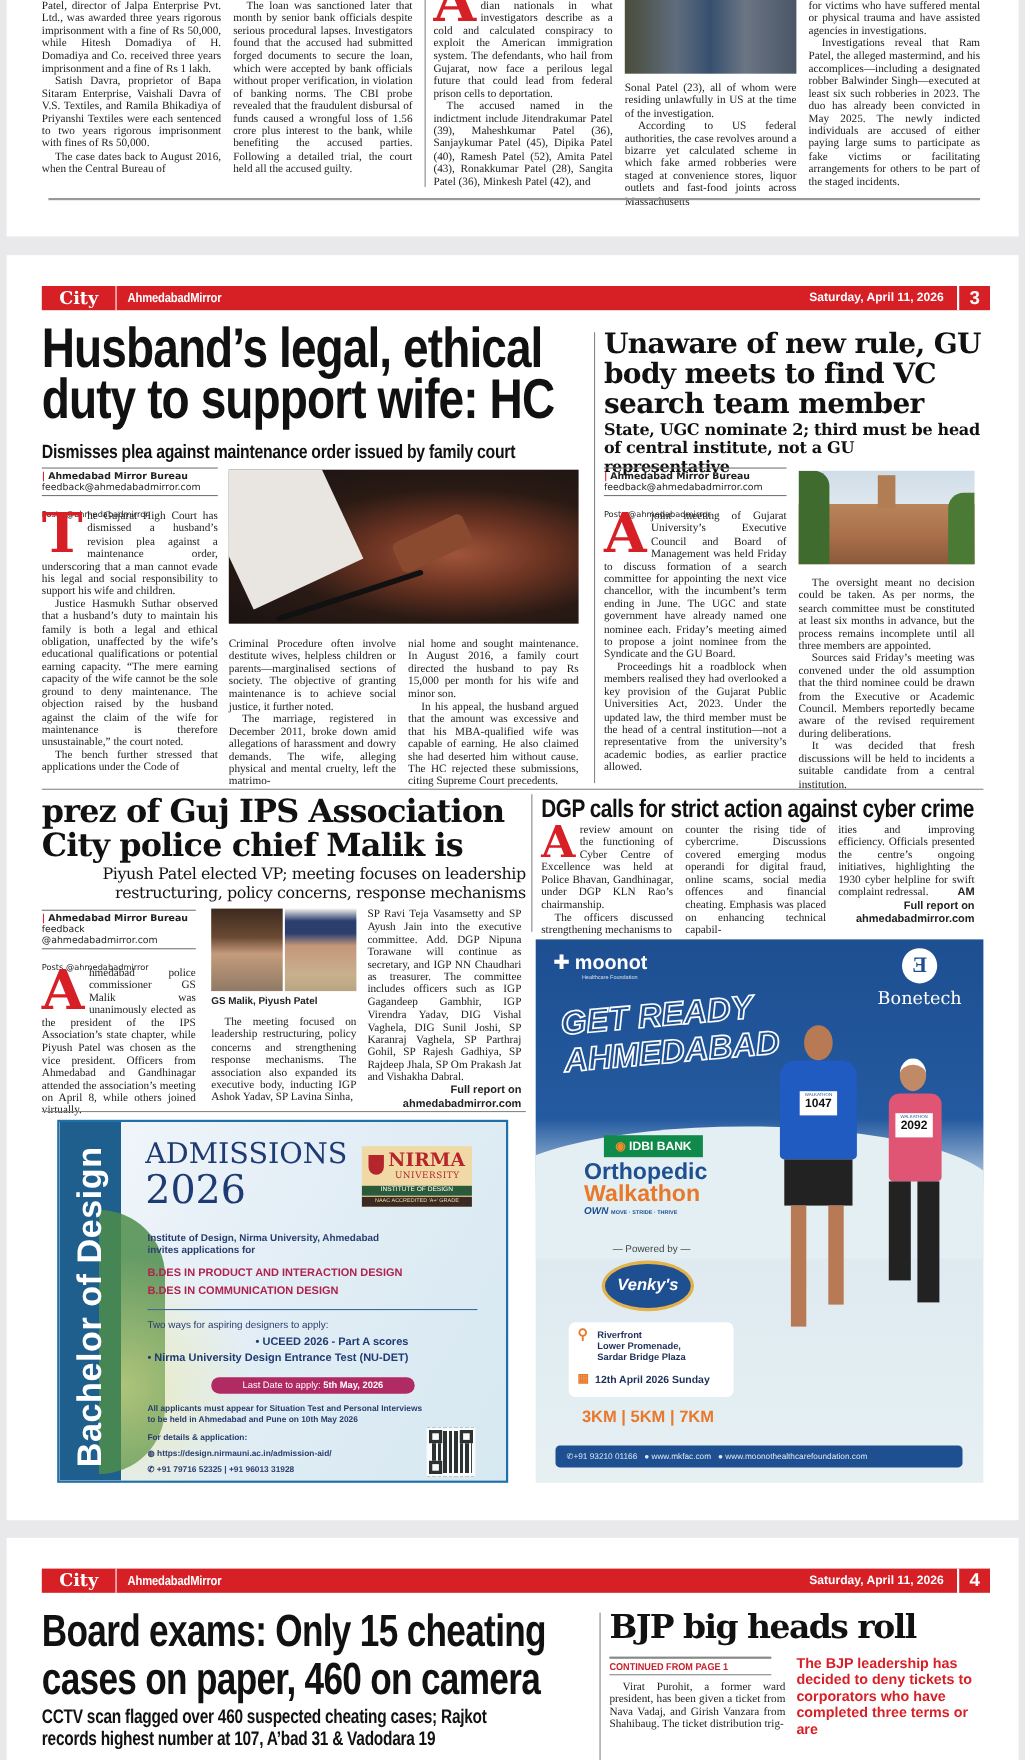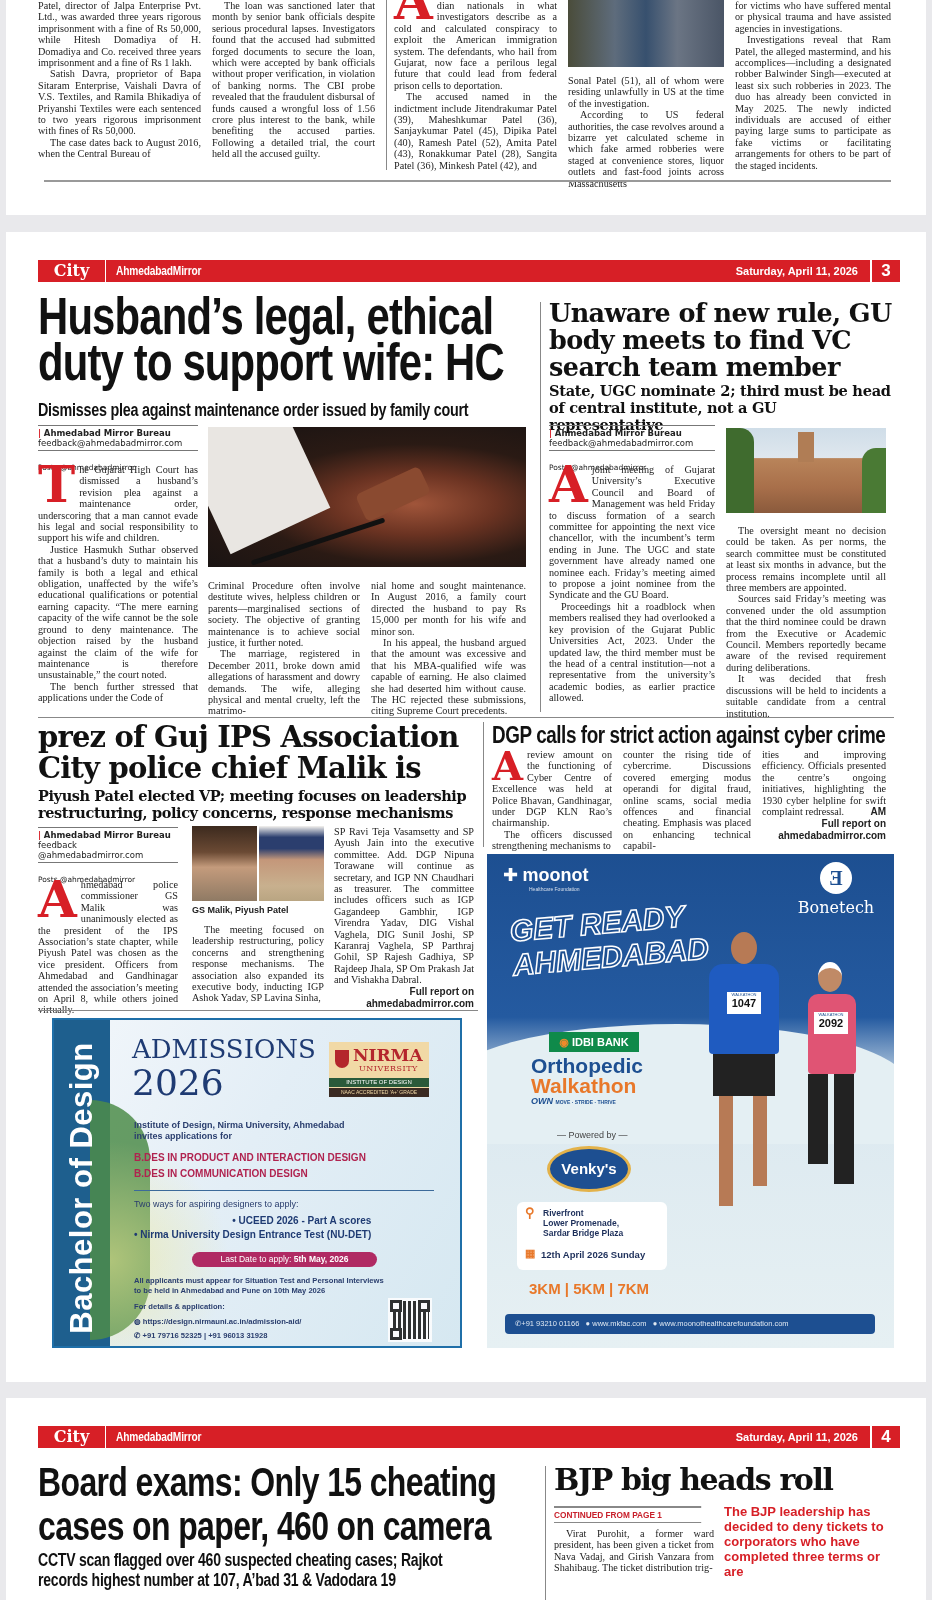--- a/index.html
+++ b/index.html
@@ -40,21 +40,21 @@
     <p>The loan was sanctioned later that month by senior bank officials despite serious procedural lapses. Investigators found that the accused had submitted forged documents to secure the loan, which were accepted by bank officials without proper verification, in violation of banking norms. The CBI probe revealed that the fraudulent disbursal of funds caused a wrongful loss of 1.56 crore plus interest to the bank, while benefiting the accused parties. Following a detailed trial, the court held all the accused guilty.</p>
   </div>
   <div class="vrule" style="left:380px;top:0;height:170px;"></div>
   <div class="col body-text" style="left:388px;top:0;width:163px;">
     <span class="dropcap" style="margin-top:-18px">A</span>
     <p class="noind">dian nationals in what investigators describe as a cold and calculated conspiracy to exploit the American immigration system. The defendants, who hail from Gujarat, now face a perilous legal future that could lead from federal prison cells to deportation.</p>
     <p>The accused named in the indictment include Jitendrakumar Patel (39), Maheshkumar Patel (36), Sanjaykumar Patel (45), Dipika Patel (40), Ramesh Patel (52), Amita Patel (43), Ronakkumar Patel (28), Sangita Patel (36), Minkesh Patel (42), and</p>
   </div>
   <div class="img" style="left:562px;top:0;width:156px;height:67px;background:linear-gradient(90deg,#4a4c3a 0%,#5e6c7c 30%,#37506e 50%,#6b7584 70%,#4a5566 100%);"></div>
   <div class="col body-text" style="left:562px;top:75px;width:156px;">
-    <p class="noind">Sonal Patel (51), all of whom were residing unlawfully in US at the time of the investigation.</p>
+    <p class="noind">Sonal Patel (23), all of whom were residing unlawfully in US at the time of the investigation.</p>
     <p>According to US federal authorities, the case revolves around a bizarre yet calculated scheme in which fake armed robberies were staged at convenience stores, liquor outlets and fast-food joints across Massachusetts</p>
   </div>
   <div class="col body-text" style="left:729px;top:0;width:156px;">
     <p class="noind">for victims who have suffered mental or physical trauma and have assisted agencies in investigations.</p>
     <p>Investigations reveal that Ram Patel, the alleged mastermind, and his accomplices—including a designated robber Balwinder Singh—executed at least six such robberies in 2023. The duo has already been convicted in May 2025. The newly indicted individuals are accused of either paying large sums to participate as fake victims or facilitating arrangements for others to be part of the staged incidents.</p>
   </div>
   <div class="hrule" style="left:38px;top:180px;width:847px;"></div>
 </div>
 
 <div class="page" style="top:232px;height:1150px;">
@@ -123,21 +123,21 @@
     <p>Sources said Friday’s meeting was convened under the old assumption that the third nominee could be drawn from the Executive or Academic Council. Members reportedly became aware of the revised requirement during deliberations.</p>
     <p>It was decided that fresh discussions will be held to incidents a suitable candidate from a central institution.</p>
   </div>
 
   <div class="hrule" style="left:32px;top:485px;width:856px;height:1px;background:#888;"></div>
 
   <div class="serif" style="position:absolute;left:32px;top:490px;width:440px;font-size:29px;line-height:31px;font-weight:bold;letter-spacing:-.8px;color:#111;">
     <div>prez of Guj IPS Association</div>
     <div>City police chief Malik is</div>
   </div>
-  <div class="serif" style="position:absolute;left:32px;top:555px;width:440px;font-size:14.5px;line-height:17px;font-weight:bold;letter-spacing:-.4px;color:#111;">Piyush Patel elected VP; meeting focuses on leadership restructuring, policy concerns, response mechanisms</div>
+  <div class="serif" style="position:absolute;left:32px;top:555px;width:440px;font-size:14.5px;line-height:17px;font-weight:normal;letter-spacing:-.4px;color:#111;text-align:right;">Piyush Patel elected VP; meeting focuses on leadership restructuring, policy concerns, response mechanisms</div>
   <div class="col" style="left:32px;top:595px;width:140px;">
     <div class="byline">
       <span class="bar">|</span> <b>Ahmedabad Mirror Bureau</b><br>
       <span>feedback</span><br>
       <span>@ahmedabadmirror.com</span>
     </div>
     <div class="posts">Posts @ahmedabadmirror</div>
   </div>
   <div class="col body-text" style="left:32px;top:647px;width:140px;">
     <span class="dropcap">A</span>
@@ -268,21 +268,21 @@
     </div>
     <div class="sans" style="position:absolute;left:62px;top:178px;width:90px;height:20px;background:#0f8a4a;color:#fff;font-weight:bold;font-size:11px;line-height:20px;text-align:center;">
       <span style="color:#f08a2a;">◉</span> <span>IDBI BANK</span>
     </div>
     <div class="sans" style="position:absolute;left:44px;top:202px;font-weight:bold;line-height:20px;">
       <div style="color:#1d4f91;font-size:21px;">Orthopedic</div>
       <div style="color:#e8782a;font-size:21px;">Walkathon</div>
       <div style="font-size:9px;line-height:11px;"><span style="color:#1d4f91;font-style:italic;">OWN</span> <span style="font-size:5px;color:#1d4f91;">MOVE · STRIDE · THRIVE</span></div>
     </div>
     <div class="sans" style="position:absolute;left:70px;top:276px;font-size:9px;color:#444;">— Powered by —</div>
-    <div class="sans" style="position:absolute;left:60px;top:292px;width:84px;height:46px;border-radius:50%;background:#1d4f91;border:3px solid #e3b24a;color:#fff;font-weight:bold;font-size:15px;line-height:40px;text-align:center;">
+    <div class="sans" style="position:absolute;left:60px;top:292px;width:84px;height:46px;border-radius:50%;background:#1d4f91;border:3px solid #e3b24a;color:#fff;font-weight:bold;font-style:italic;font-size:15px;line-height:40px;text-align:center;">
       <span>Venky's</span>
     </div>
     <div class="sans" style="position:absolute;left:30px;top:348px;width:150px;height:68px;background:#fff;border-radius:6px;font-weight:bold;font-size:8.5px;line-height:10px;color:#1d2f5a;">
       <span style="position:absolute;left:8px;top:6px;color:#e8782a;font-size:13px;">⚲</span>
       <div style="position:absolute;left:26px;top:6px;">
         <div>Riverfront</div>
         <div>Lower Promenade,</div>
         <div>Sardar Bridge Plaza</div>
       </div>
       <span style="position:absolute;left:8px;top:46px;color:#e8782a;font-size:11px;">▦</span>

